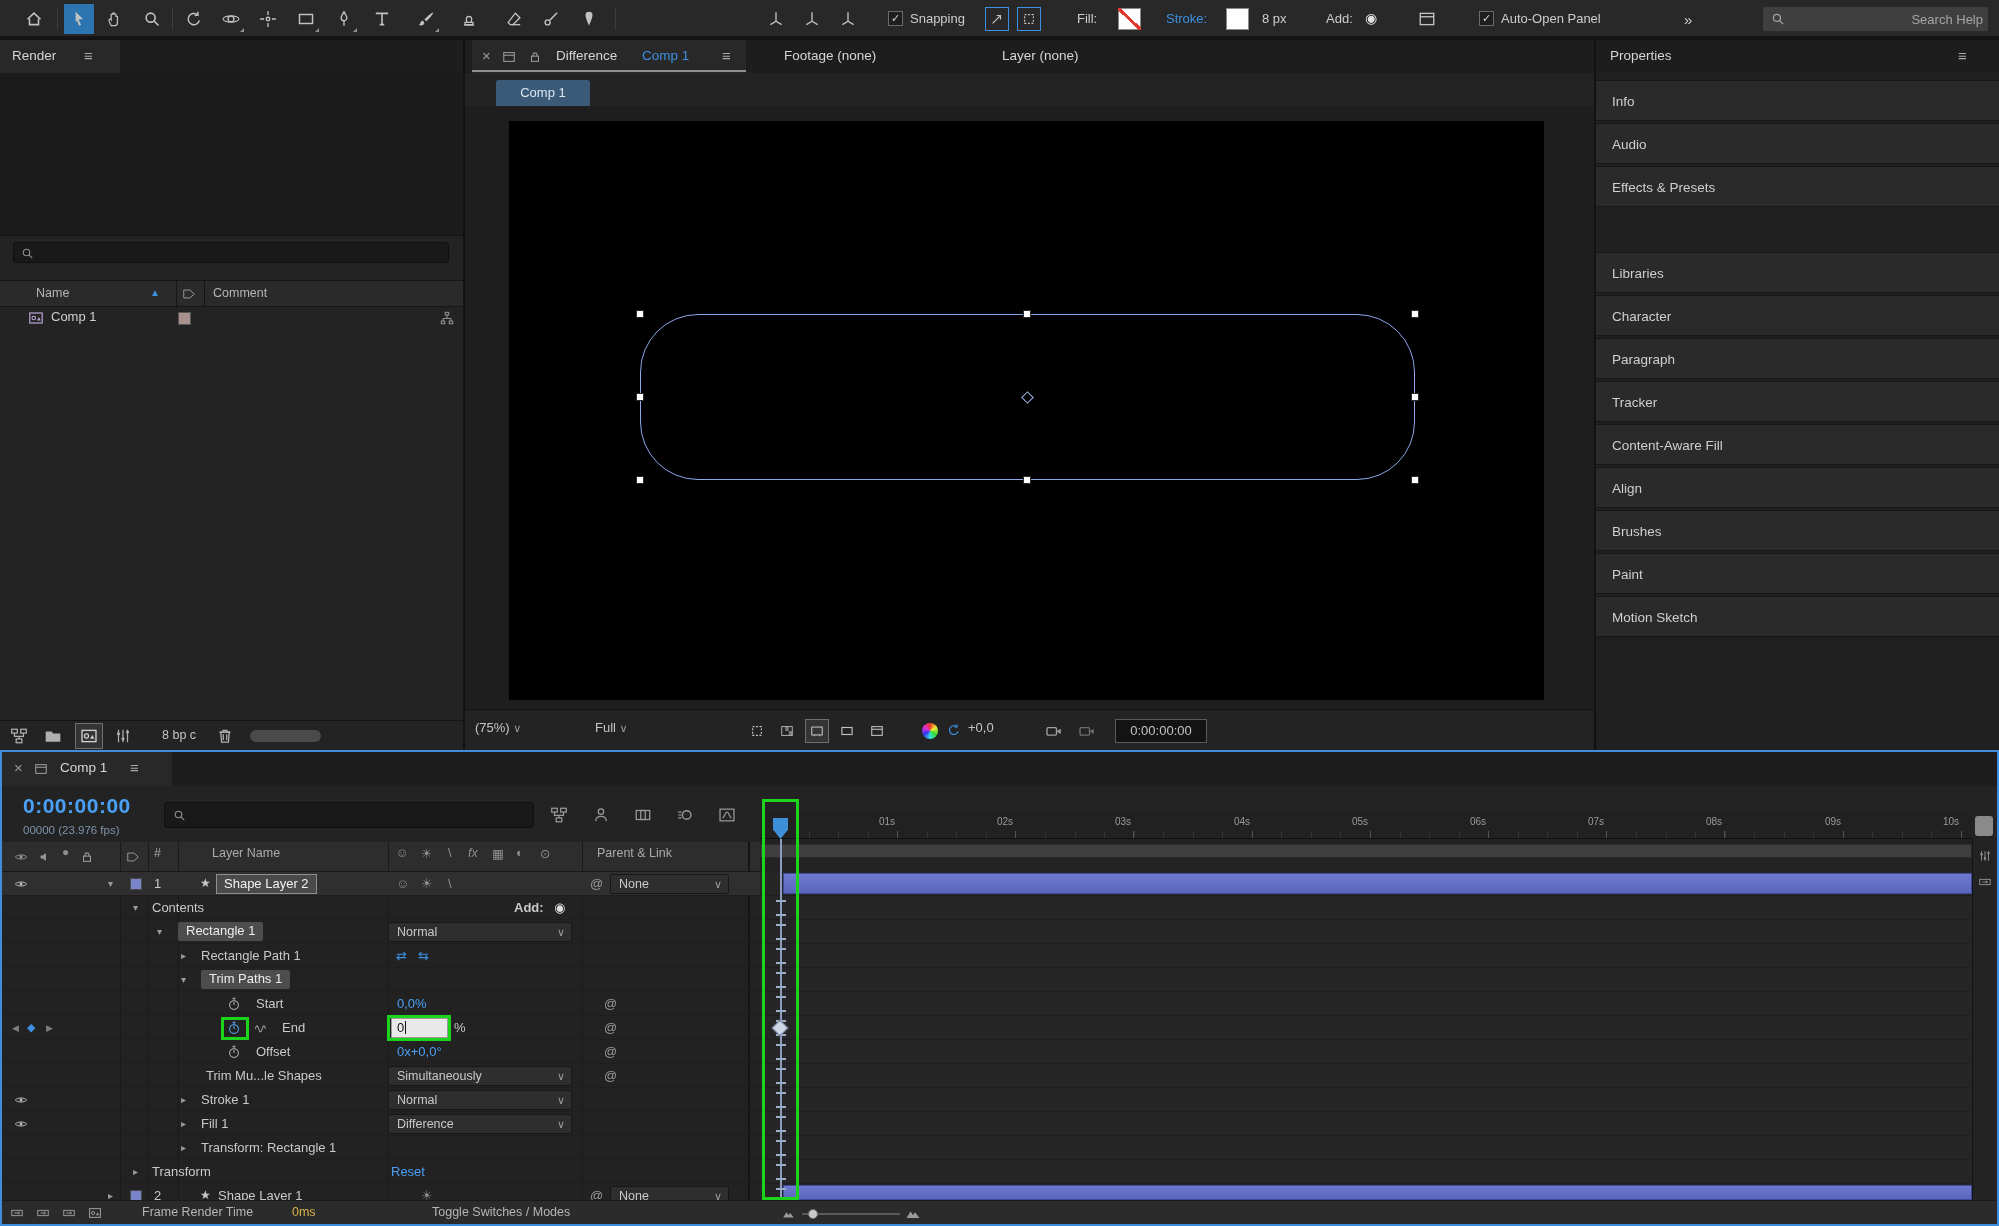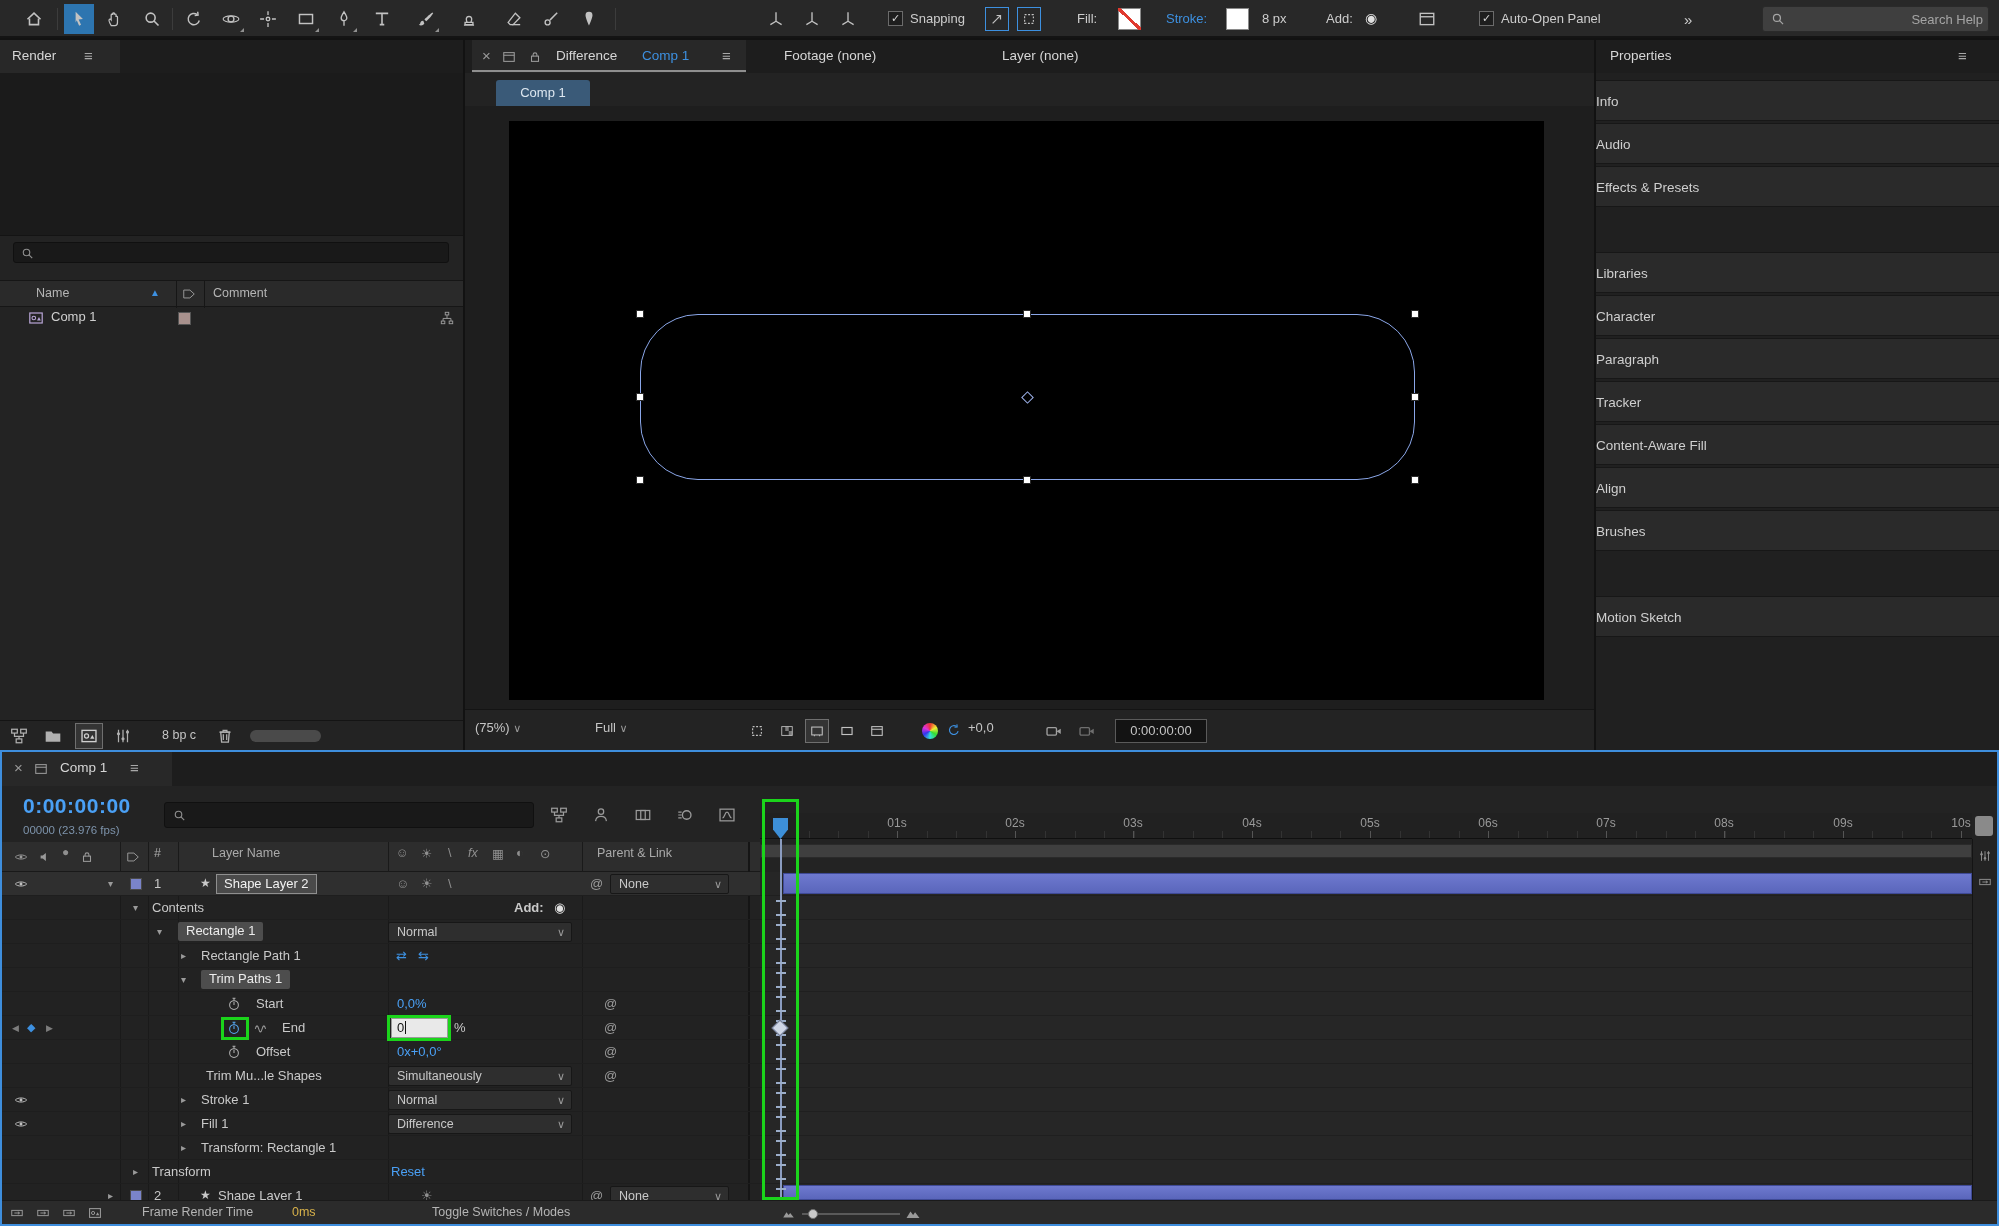--- a/index.html
+++ b/index.html
@@ -62,32 +62,32 @@
   .vdd { position:absolute; top:10px; height:22px; color:#c5c5c5; font-size:13px; }
   .chev { color:#9a9a9a; font-size:11px; }
   .vicon { position:absolute; top:10px; width:22px; height:22px; display:flex; align-items:center; justify-content:center; color:#9f9f9f; }
   .vicon.active { outline:1px solid #6f6f6f; background:#343434; }
   #colorwheel { position:absolute; left:457px; top:13px; width:16px; height:16px; border-radius:50%;
     background:conic-gradient(#e33,#ee3,#3d3,#3dd,#33e,#d3d,#e33); }
   #vtimecode { position:absolute; left:650px; top:9px; width:92px; height:24px; background:#131313; border:1px solid #5a5a5a; color:#c5c5c5; font-size:13px; text-align:center; line-height:22px; }
 
   
   #props { left:1596px; top:40px; width:403px; height:710px; background:#202020; }
-  .prop-item { position:absolute; left:0; width:403px; height:41px; background:#2a2a2a; border-top:1px solid #171717; border-bottom:1px solid #171717; color:#cfcfcf; font-size:13.5px; line-height:41px; }
+  .prop-item { position:absolute; left:0; width:403px; height:41px; background:#2a2a2a; border-top:1px solid #171717; border-bottom:1px solid #171717; color:#cfcfcf; font-size:13.5px; line-height:41px; padding-left:16px; }
 
   
   #timeline { position:absolute; left:0; top:750px; width:1999px; height:476px; background:#232323; border:2px solid #3e8edd; overflow:hidden; }
   #tl-tabstrip { position:absolute; left:0; top:0; width:1995px; height:34px; background:#1d1d1d; }
   #tl-tab { position:absolute; left:0; top:0; width:170px; height:34px; background:#282828; }
   #tl-timecode { position:absolute; left:21px; top:42px; font-size:21px; font-weight:bold; color:#4aa0f5; letter-spacing:.5px; }
   #tl-frameinfo { position:absolute; left:21px; top:72px; font-size:11.5px; color:#7d93ab; }
   #tl-icons { position:absolute; left:542px; top:54px; height:20px; }
   .ruler { position:absolute; left:758px; top:61px; width:1212px; height:26px; background:#212121; border-bottom:1px solid #101010;
     background-image:repeating-linear-gradient(90deg,#333 0 1px,transparent 1px 29.55px); background-position:19px bottom; background-size:100% 7px; background-repeat:no-repeat; }
-  .tick { position:absolute; top:3px; width:36px; margin-left:-18px; text-align:center; font-size:12px; color:#9a9a9a; }
+  .tick { position:absolute; top:3px; width:36px; margin-left:-18px; text-align:left; font-size:10px; color:#9a9a9a; }
   .tick::after { content:""; position:absolute; left:50%; top:15px; height:7px; border-left:1px solid #555; }
   #workarea { position:absolute; left:758px; top:92px; width:1212px; height:14px; background:#3f3f3f; border:1px solid #2a2a2a; }
   #tl-header { position:absolute; left:0; top:90px; width:758px; height:30px; background:#2d2d2d; border-bottom:1px solid #191919; font-size:12.5px; color:#aaa; }
   #tl-left { position:absolute; left:0; top:120px; width:758px; height:328px; background:#222; }
   #tl-graph { position:absolute; left:758px; top:120px; width:1212px; height:328px; background:#262626;
     background-image:repeating-linear-gradient(180deg, transparent 0 23px, #1f1f1f 23px 24px); }
   .vline { position:absolute; top:90px; width:1px; height:358px; background:#1a1a1a; }
   .tl-row { position:absolute; left:0; width:758px; height:24px; border-bottom:1px solid #1e1e1e; line-height:23px; font-size:13px; color:#c9c9c9; }
   .tl-row.hl { background:#2f2f2f; }
   .lbl { position:absolute; white-space:nowrap; }
@@ -565,20 +565,21 @@
     <div class="prop-item" style="top:40px">Info</div>
     <div class="prop-item" style="top:83px">Audio</div>
     <div class="prop-item" style="top:126px">Effects &amp; Presets</div>
     <div class="prop-item" style="top:212px">Libraries</div>
     <div class="prop-item" style="top:255px">Character</div>
     <div class="prop-item" style="top:298px">Paragraph</div>
     <div class="prop-item" style="top:341px">Tracker</div>
     <div class="prop-item" style="top:384px">Content-Aware Fill</div>
     <div class="prop-item" style="top:470px">Brushes</div>
     <div class="prop-item" style="top:427px">Align</div>
+    <div class="prop-item" style="top:513px">Paint</div>
     <div class="prop-item" style="top:556px">Motion Sketch</div>
   </div>
 
   <div id="timeline">
     <div id="tl-tabstrip">
       <div id="tl-tab">
         <span class="closex" style="left:12px">×</span>
         <svg class="ic s14" style="left:32px;top:10px;color:#9a9a9a">
             <use href="#i-panel"></use>
           </svg>

